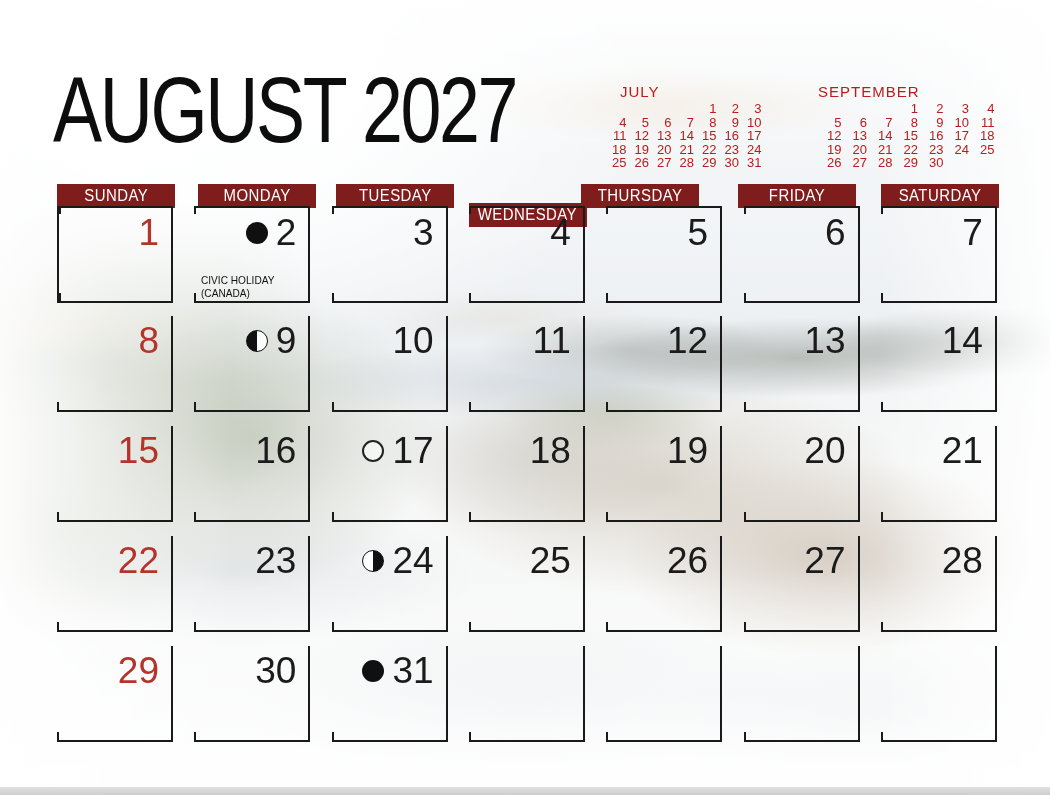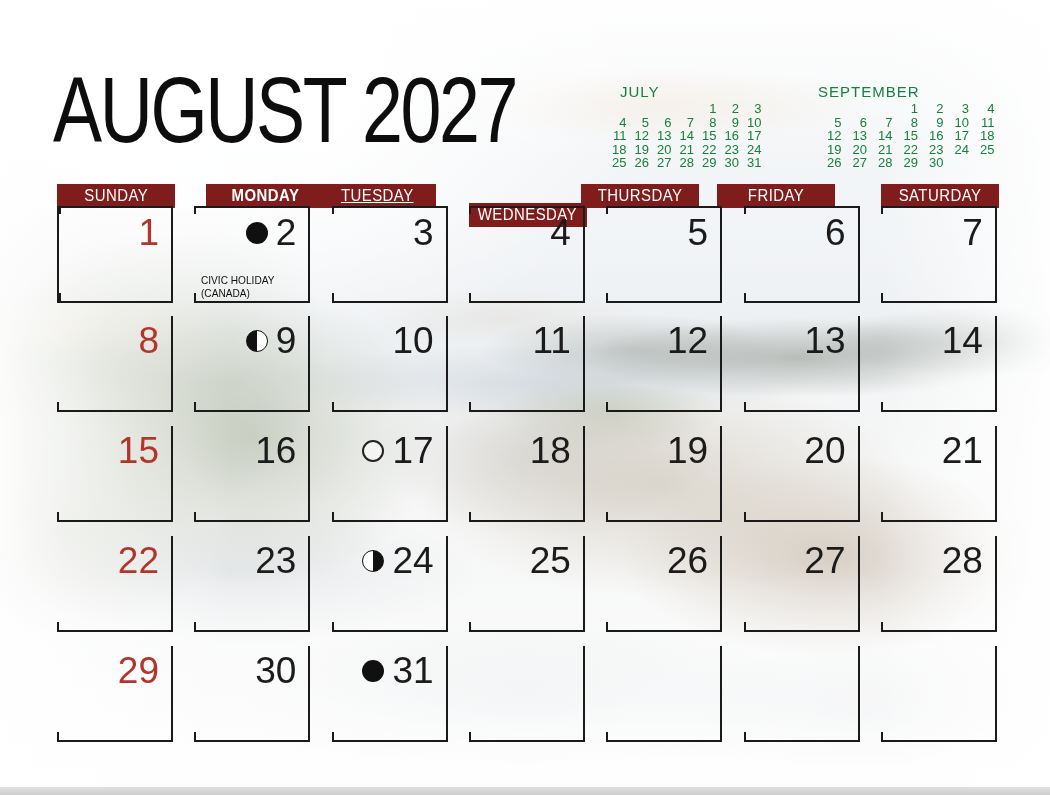--- a/index.html
+++ b/index.html
@@ -48,21 +48,21 @@
     position:absolute;left:0;right:0;top:787px;height:8px;z-index:1;
     background:linear-gradient(180deg,#d3d3d3,#b9b9b9);opacity:.7;
   }
   
   .month-title{
     position:absolute;left:53px;top:64px;z-index:2;
     font-size:92px;line-height:1;font-weight:400;letter-spacing:-3px;color:#0d0d0d;
     transform:scaleX(.8);transform-origin:left top;white-space:nowrap;
   }
   
-  .mini-cal{position:absolute;top:83px;z-index:2;color:#15803d;}
+  .mini-cal{position:absolute;top:83px;z-index:2;color:#b91c1c;}
   .mini-cal.july{left:604px;}
   .mini-cal.september{left:816px;}
   .mini-title{font-size:15px;letter-spacing:1px;font-weight:400;}
   .mini-cal.july .mini-title{margin-left:16px;}
   .mini-cal.september .mini-title{margin-left:2px;}
   .mini-grid{display:grid;margin-top:2px;}
   .mini-cal.july .mini-grid{grid-template-columns:repeat(7,22.5px);}
   .mini-cal.september .mini-grid{grid-template-columns:repeat(7,25.5px);}
   .mini-day{font-size:13px;line-height:13.5px;text-align:right;}
   
@@ -187,33 +187,33 @@
         <span class="mini-day">30</span>
         <span class="mini-day"></span>
         <span class="mini-day"></span>
       </div>
   </div>
 
   <div id="weekday-row">
       <div class="weekday-bar" style="left: 57px;">
         <span>SUNDAY</span>
       </div>
-      <div class="weekday-bar" style="left: 206px; font-weight: bold;">
+      <div class="weekday-bar" style="left: 198px;">
         <span>MONDAY</span>
       </div>
-      <div class="weekday-bar" style="left: 318px; text-decoration: underline;">
+      <div class="weekday-bar" style="left: 336px;">
         <span>TUESDAY</span>
       </div>
       <div class="weekday-bar" style="left: 468.9px; margin-top: 19px;">
         <span>WEDNESDAY</span>
       </div>
       <div class="weekday-bar" style="left: 581px;">
         <span>THURSDAY</span>
       </div>
-      <div class="weekday-bar" style="left: 717px;">
+      <div class="weekday-bar" style="left: 738px;">
         <span>FRIDAY</span>
       </div>
       <div class="weekday-bar" style="left: 880.8px;">
         <span>SATURDAY</span>
       </div>
     </div>
   <div id="grid">
       <div class="day-cell first-row first-cell" style="left: 57px; top: 206px; height: 97px;">
         <div class="day-number-row">
           <span class="day-number red">1</span>

